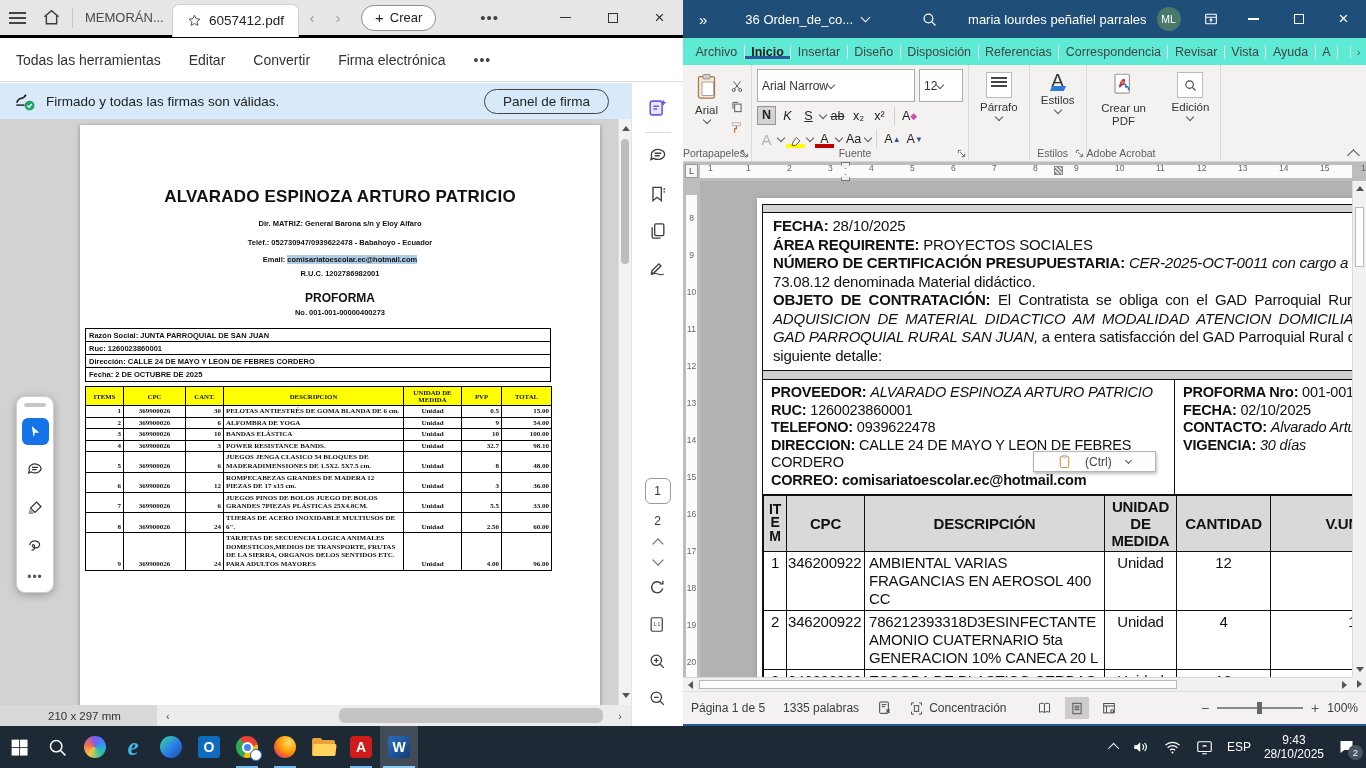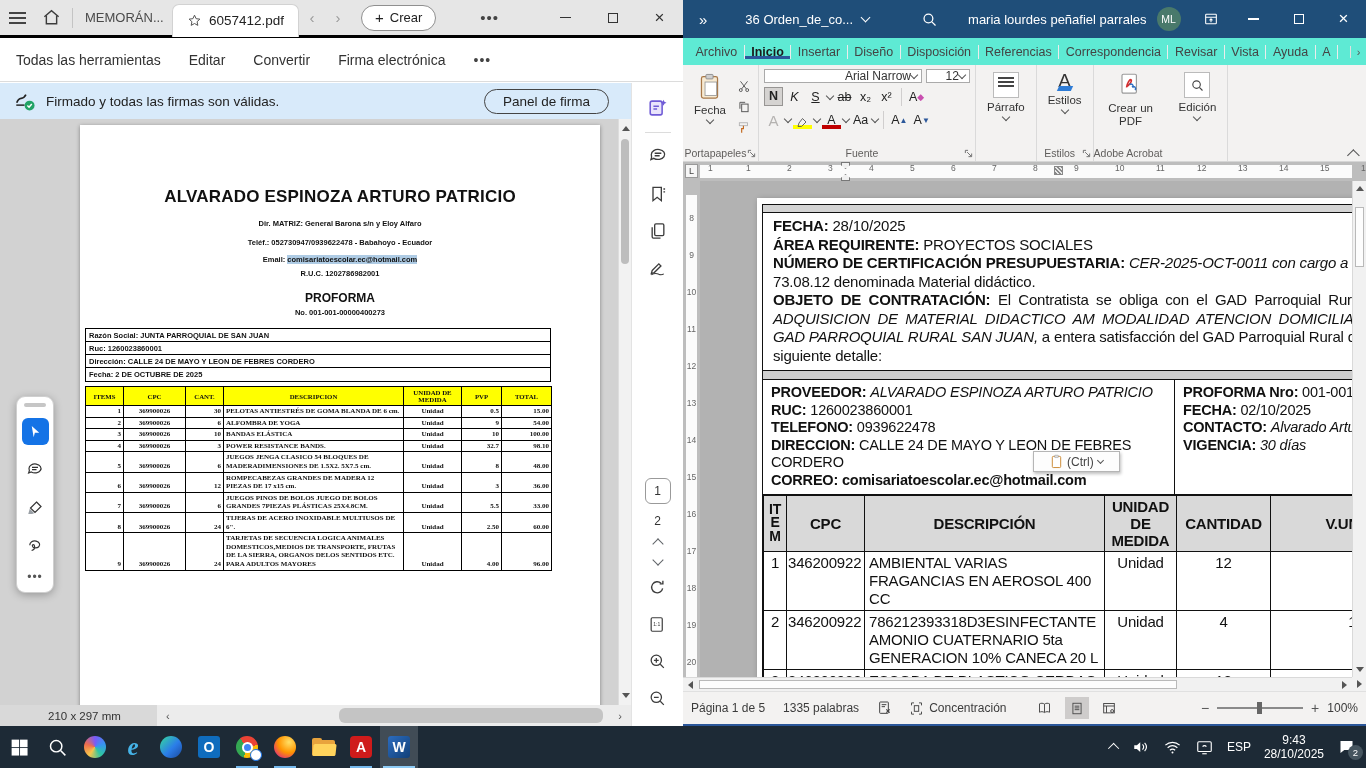--- a/index.html
+++ b/index.html
@@ -102,21 +102,21 @@
   .w-ribbon { height:97px; background:#f3f2f1; display:flex; border-bottom:1px solid #d6d6d6; position:relative; font-size:11px; color:#333; }
   .rb-group { position:relative; border-right:1px solid #dadada; padding:4px 5px 17px; display:flex; }
   .rb-label { position:absolute; bottom:2px; left:0; right:10px; text-align:center; font-size:10.5px; color:#605e5c; white-space:nowrap; }
   .rb-launcher { position:absolute; bottom:3px; right:2px; }
   .rb-bigbtn { display:flex; flex-direction:column; align-items:center; justify-content:flex-start; gap:3px; padding:3px 6px; font-size:11.5px; color:#333; }
   .rb-chevdn { width:6px; height:6px; border-left:1.4px solid #555; border-top:1.4px solid #555; transform:rotate(225deg); margin-top:-2px; }
   .clip-col { display:flex; flex-direction:column; gap:5px; justify-content:center; margin-left:3px; }
   .mini { width:18px; height:16px; display:flex; align-items:center; justify-content:center; }
   .font-col { display:flex; flex-direction:column; gap:4px; }
   .font-row1 { display:flex; gap:4px; }
-  .fbox { background:#fff; border:1px solid #aaa; height:14px; display:flex; align-items:center; font-size:12px; padding:0 4px; justify-content:flex-end; }
+  .fbox { background:#fff; border:1px solid #aaa; height:33px; display:flex; align-items:center; font-size:12px; padding:0 4px; justify-content:flex-start; }
   .fname { width:158px; } .fsize { width:44px; }
   .selchev { width:6px; height:6px; border-left:1.3px solid #555; border-top:1.3px solid #555; transform:rotate(225deg); margin-top:-2px; }
   .font-row { display:flex; align-items:center; gap:2px; }
   .fbtn { min-width:19px; height:19px; display:flex; align-items:flex-end; justify-content:center; font-size:12.5px; color:#222; padding:0 2px; line-height:17px; }
   .fbtn.boxed { background:#d5d3d1; border:1px solid #979593; }
   .bar-yellow { box-shadow:inset 0 -4px 0 #ffff00; }
   .bar-red { box-shadow:inset 0 -4px 0 #c00000; }
   .gray-a { color:#b5b3b1; font-size:15px; }
   .vline { width:1px; height:18px; background:#d0cece; margin:0 3px; }
   .para-lines { width:16px; height:2px; background:#444; box-shadow:0 4px 0 #444, 0 8px 0 #444; margin-top:4px; }
@@ -146,21 +146,21 @@
   .p-left { width:412px; border-right:1.6px solid #111; padding:4px 8px; font-size:14.5px; line-height:17.6px; }
   .p-right { flex:1; padding:4px 8px; font-size:14.5px; line-height:17.6px; }
   .w-table { border-collapse:collapse; width:700px; font-size:15px; letter-spacing:-0.2px; table-layout:fixed; }
   .w-table th, .w-table td { border:1.2px solid #111; padding:2px 4px; vertical-align:top; }
   .w-table th { background:#d9d9d9; text-align:center; font-weight:bold; vertical-align:middle; line-height:17px; }
   .w-table td { line-height:18px; }
   th.vtext { width:23px; word-break:break-all; line-height:13.5px; padding:2px 1px; font-size:14px; }
   .wtd1 { width:78px; } .wtd2 { width:240px; } .wtd3 { width:72px; text-align:center; } .wtd4 { width:94px; text-align:center; }
   td.wtd0 { text-align:center; } td.wtd1 { padding:2px 1px; } td.wtd5 { text-align:center; }
 
-  .paste-float { position:absolute; left:333px; top:270px; height:21px; background:#fdfdfd; border:1px solid #b5b5b5; box-shadow:1px 2px 3px rgba(0,0,0,.25); display:flex; align-items:center; gap:4px; padding:0 16px; font-size:12px; color:#444; z-index:5; }
+  .paste-float { position:absolute; left:333px; top:270px; height:21px; background:#fdfdfd; border:1px solid #b5b5b5; box-shadow:1px 2px 3px rgba(0,0,0,.25); display:flex; align-items:center; gap:14px; padding:0 24px; font-size:12px; color:#444; z-index:5; }
   .paste-chev { width:5px; height:5px; border-left:1.2px solid #555; border-top:1.2px solid #555; transform:rotate(225deg); margin-top:-2px; }
 
   .w-vscroll { width:14px; background:#f1f1f1; border-left:1px solid #d9d9d9; position:relative; }
   .w-vthumb { position:absolute; left:2px; top:26px; width:9px; height:60px; background:#fdfdfd; border:1px solid #b9b9b9; }
   .w-hscroll { position:absolute; left:0; top:677px; width:669px; height:14px; background:#f1f1f1; border-top:1px solid #d9d9d9; display:flex; align-items:center; }
   .w-hthumb { position:absolute; left:16px; width:478px; top:2px; bottom:2px; background:#fdfdfd; border:1px solid #b9b9b9; }
   .tri-l { width:0; height:0; border-top:4px solid transparent; border-bottom:4px solid transparent; border-right:5px solid #555; margin-left:5px; }
   .tri-r { width:0; height:0; border-top:4px solid transparent; border-bottom:4px solid transparent; border-left:5px solid #555; margin-left:auto; margin-right:5px; }
   .w-corner { position:absolute; right:0; top:677px; width:14px; height:14px; background:#f1f1f1; display:flex; align-items:center; justify-content:center; }
 
@@ -543,21 +543,21 @@
     </div>
 
   <div class="w-ribbon">
     <div class="rb-group">
       <div class="rb-bigbtn">
         <svg width="25" height="29" viewBox="0 0 28 32">
             <rect x="5" y="5" width="18" height="24" rx="2" fill="#f7ead2" stroke="#a87848" stroke-width="1.4"></rect>
             <rect x="10" y="2.5" width="8" height="5" rx="1" fill="#cfcfcf" stroke="#8a8a8a"></rect>
             <rect x="9" y="11" width="13" height="15" fill="#fff" stroke="#9a9a9a"></rect>
           </svg>
-        <span>Fecha</span>
+        <span>Arial</span>
         <span class="rb-chevdn"></span>
       </div>
       <div class="clip-col">
         <div class="mini">
           <svg width="14" height="14" viewBox="0 0 24 24" fill="none" stroke="#5a5a5a" stroke-width="1.7">
               <path d="M6 4 l10 13 M18 4 l-10 13"></path>
               <circle cx="6.5" cy="19" r="2.5"></circle>
               <circle cx="17.5" cy="19" r="2.5"></circle>
             </svg>
         </div>

